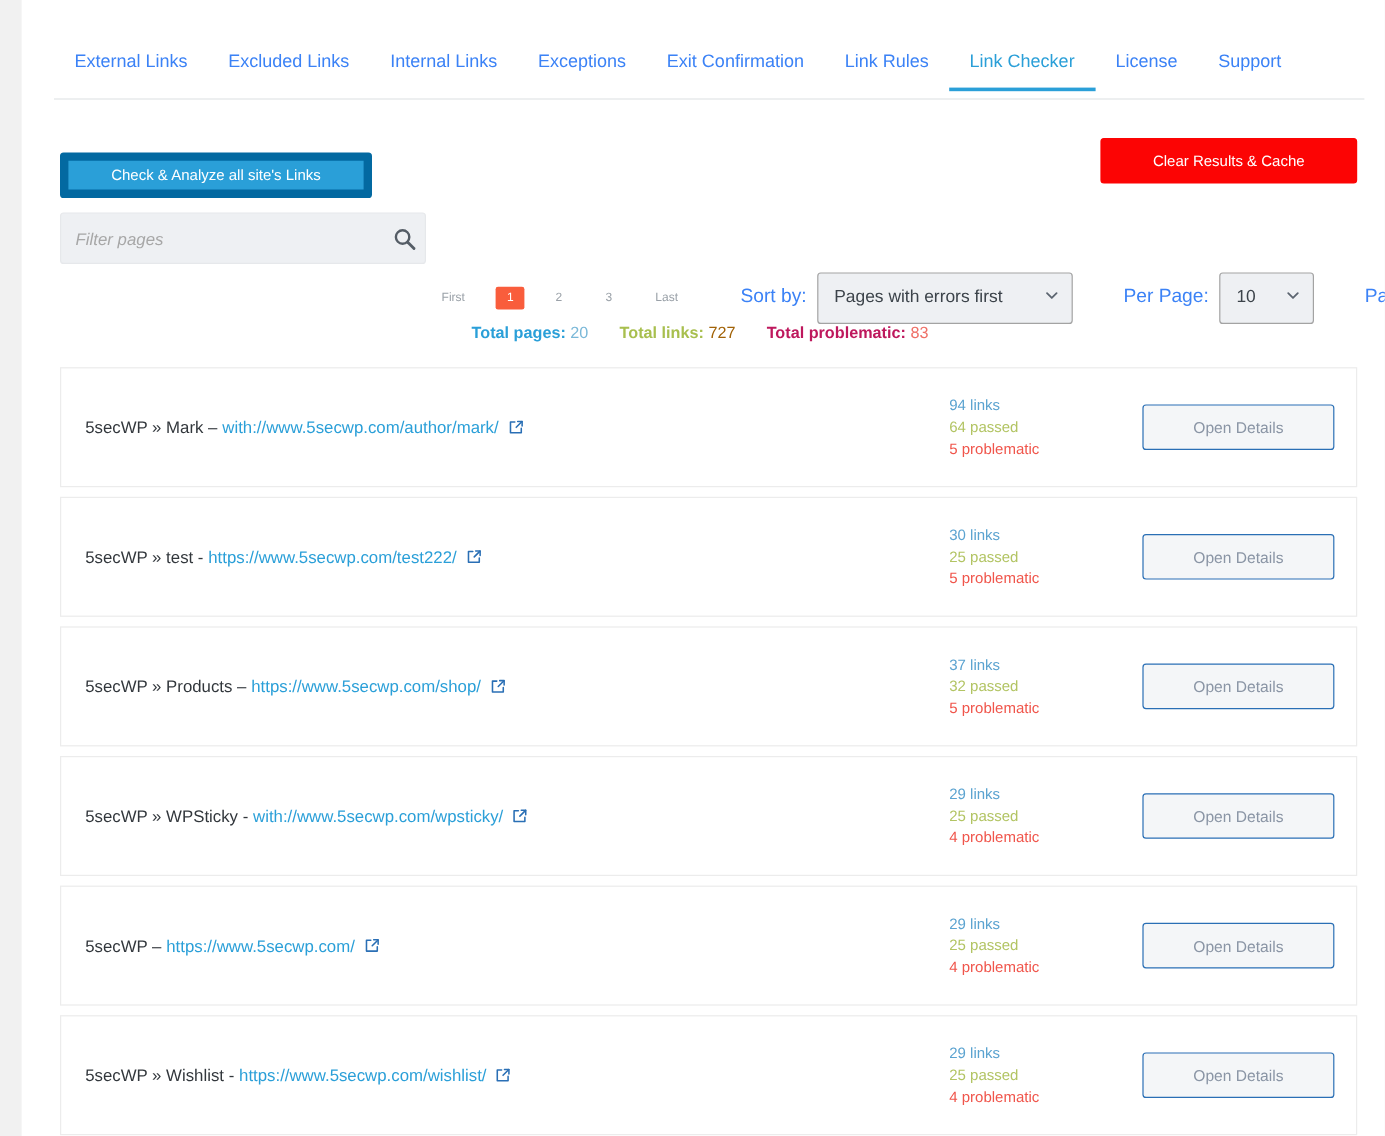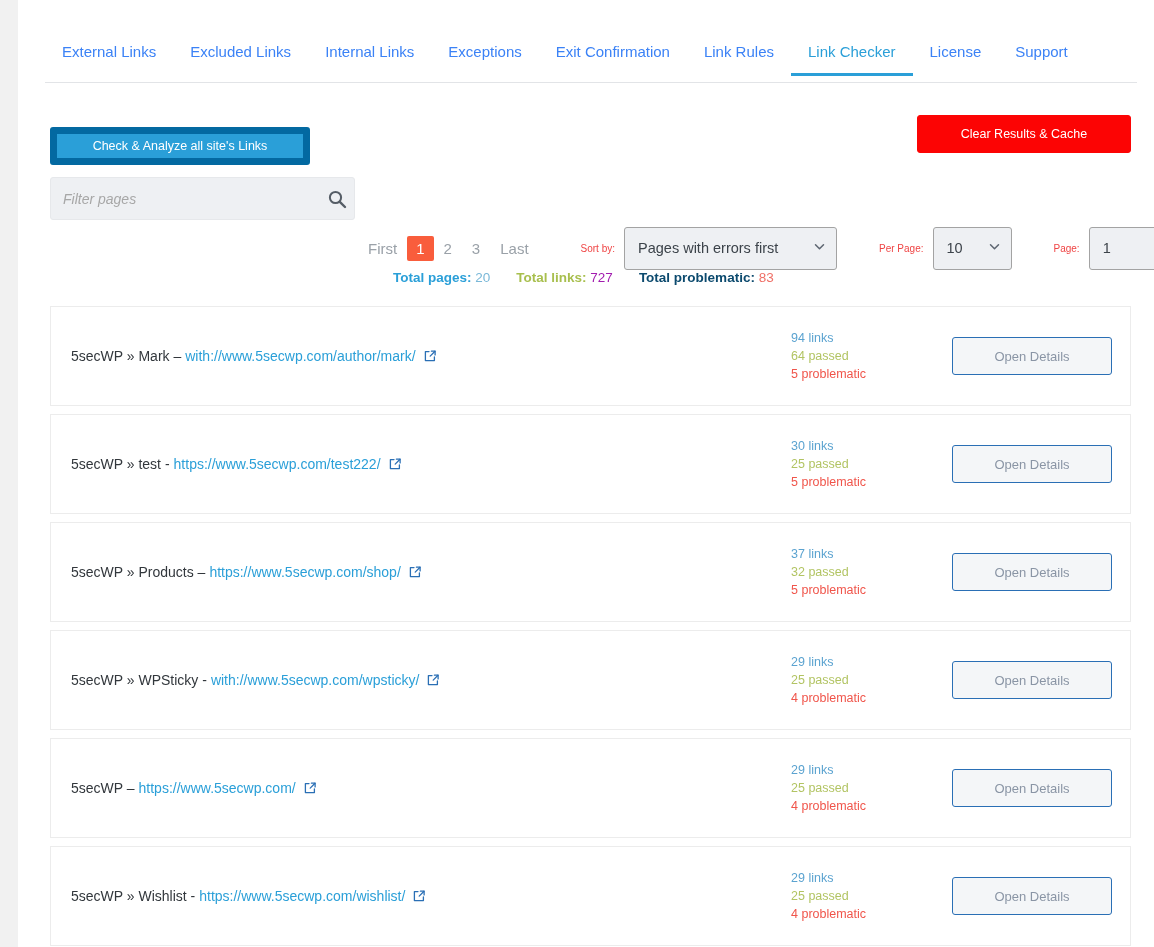--- a/index.html
+++ b/index.html
@@ -150,22 +150,22 @@
     left: 340px;
     top: 228px;
     width: 775px;
     height: 40px;
     display: flex;
     align-items: center;
   }
   .pager {
     display: flex;
     align-items: center;
-    gap: 0px;
-    font-size: 15px;
+    gap: 16px;
+    font-size: 10px;
     color: #9aa1a8;
   }
   .pager-link {
     padding: 4px 10px;
     cursor: pointer;
     color: #9aa1a8;
   }
   .pager-num {
     padding: 4px 10px;
     cursor: pointer;
@@ -176,22 +176,22 @@
     color: #ffffff;
     border-radius: 2px;
     padding: 4px 9px;
   }
   .ctrl-group {
     display: flex;
     align-items: center;
     margin-left: 42px;
   }
   .ctrl-label {
-    font-size: 10px;
-    color: #ef4444;
+    font-size: 16px;
+    color: #3b82f6;
     margin-right: 9px;
     white-space: nowrap;
   }
   .select {
     position: relative;
     background: #eef0f3;
     border: 1px solid #a3a3a3;
     border-radius: 3px;
     height: 41px;
     display: flex;
@@ -222,22 +222,22 @@
     display: flex;
     align-items: flex-start;
     gap: 26px;
     font-size: 13.5px;
   }
   .total-item .lbl { font-weight: 700; }
   .total-item .val { font-weight: 400; }
   .total-pages .lbl { color: #2a9fd8; }
   .total-pages .val { color: #7ab8d8; }
   .total-links .lbl { color: #a8bf4e; }
-  .total-links .val { color: #a21caf; }
-  .total-problematic .lbl { color: #0c4a6e; margin-top: 24px; }
+  .total-links .val { color: #a16207; }
+  .total-problematic .lbl { color: #be185d; margin-top: 24px; }
   .total-problematic .val { color: #ef6f66; }
 
   
   .rows {
     position: absolute;
     left: 32px;
     top: 306px;
     width: 1081px;
   }
   .row-card {

